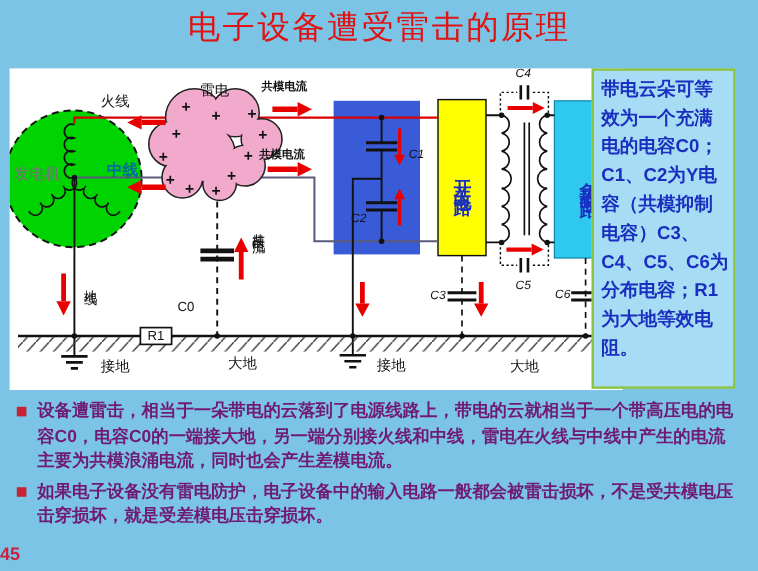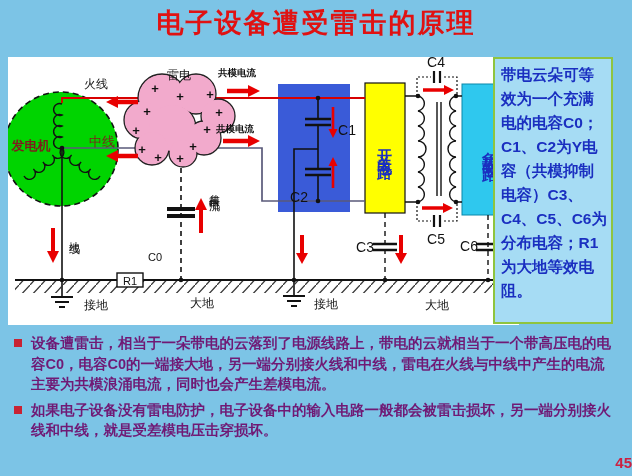--- a/index.html
+++ b/index.html
@@ -3,36 +3,36 @@
 <meta charset="utf-8">
 <style>
   html,body{margin:0;padding:0;background:#555;}
   .slide{
     position:relative;width:632px;height:476px;overflow:hidden;
     background:#7CC4E6;
     font-family:"Liberation Sans","DejaVu Sans",sans-serif;
   }
   .title{
     position:absolute;left:0;top:5px;width:100%;text-align:center;
-    font-size:27px;font-weight:bold;color:#E01212;letter-spacing:2px;
+    font-size:27px;font-weight:normal;color:#E01212;letter-spacing:2px;
   }
   .diagram-panel{
     position:absolute;left:8px;top:57px;width:511px;height:268px;
     background:#ffffff;
   }
   .diagram-svg{position:absolute;left:0;top:0;}
   .lbl{
     position:absolute;transform:translate(-50%,-50%);
     font-size:11px;color:#111;white-space:nowrap;line-height:1;
   }
   .lbl.sz12{font-size:12px;}
-  .lbl.sz10{font-size:14px;}
+  .lbl.sz10{font-size:10px;font-style:italic;}
   .lbl.small{font-size:9.5px;font-weight:bold;}
-  .lbl.gen{font-size:13px;font-weight:bold;color:#7f1d1d;}
-  .lbl.neu{font-size:13px;font-weight:normal;color:#7f1d1d;}
+  .lbl.gen{font-size:13px;font-weight:normal;color:#737373;}
+  .lbl.neu{font-size:13px;font-weight:bold;color:#0369a1;}
   .vlbl{
     position:absolute;writing-mode:vertical-rl;text-orientation:upright;
     font-size:11px;color:#111;line-height:1;transform:translateX(-50%);
     letter-spacing:2px;
   }
   .vbox{
     position:absolute;display:flex;align-items:center;justify-content:center;
   }
   .vbox .vtext{
     writing-mode:vertical-rl;text-orientation:upright;line-height:1;
@@ -46,21 +46,21 @@
   }
   .bullets{position:absolute;left:14px;top:333px;width:604px;}
   .bullet-item{display:flex;margin-bottom:5px;}
   .bullet-sq{
     flex:0 0 8px;width:8px;height:8px;background:#C82333;margin:6px 9px 0 0;
   }
   .bullet-text{
     font-size:14.5px;font-weight:bold;color:#701a75;line-height:20.5px;
   }
   .page-number{
-    position:absolute;left:0;bottom:5px;width:100%;text-align:right;
+    position:absolute;left:0;bottom:5px;width:100%;text-align:left;
     font-size:15px;font-weight:bold;color:#CC2040;
   }
   .plus{font-size:13px;font-weight:bold;fill:#111;}
 </style>
 </head>
 <body>
 
 <div class="slide">
 
   <div class="title">电子设备遭受雷击的原理</div>
@@ -237,21 +237,21 @@
     <div class="lbl neu" style="left:94px;top:84px;">中线</div>
     <div class="lbl" style="left:147px;top:156px;margin-top:44px;">C0</div>
     <div class="vlbl" style="left:206px;top:128px;">共模电流</div>
     <div class="vlbl" style="left:66px;top:175px;">地线</div>
     <div class="lbl" style="left:122px;top:224px;">R1</div>
     <div class="lbl sz12" style="left:88px;top:248px;">接地</div>
     <div class="lbl sz12" style="left:194px;top:246px;">大地</div>
     <div class="lbl sz12" style="left:318px;top:247px;">接地</div>
     <div class="lbl sz12" style="left:429px;top:248px;">大地</div>
     <div class="lbl sz10" style="left:291px;top:73px;margin-left:48px;">C1</div>
-    <div class="lbl sz10" style="left:291px;top:140px;">C2</div>
+    <div class="lbl sz10" style="left:291px;top:126px;">C2</div>
     <div class="lbl sz10" style="left:357px;top:190px;">C3</div>
     <div class="lbl sz10" style="left:428px;top:5px;">C4</div>
     <div class="lbl sz10" style="left:428px;top:182px;">C5</div>
     <div class="lbl sz10" style="left:461px;top:189px;text-align:right;">C6</div>
     <div class="vbox" style="left:357px;top:26px;width:40px;height:130px;">
       <span class="vtext">开关电路</span>
     </div>
     <div class="vbox" style="left:454px;top:27px;width:56px;height:131px;">
       <span class="vtext">负载电路</span>
     </div>
@@ -261,19 +261,19 @@
     <span>带电云朵可等效为一个充满电的电容C0；C1、C2为Y电容（共模抑制电容）C3、C4、C5、C6为分布电容；R1为大地等效电阻。</span>
   </div>
 
   <div class="bullets">
     <div class="bullet-item">
       <div class="bullet-sq"></div>
       <div class="bullet-text">设备遭雷击，相当于一朵带电的云落到了电源线路上，带电的云就相当于一个带高压电的电容C0，电容C0的一端接大地，另一端分别接火线和中线，雷电在火线与中线中产生的电流主要为共模浪涌电流，同时也会产生差模电流。</div>
     </div>
     <div class="bullet-item">
       <div class="bullet-sq"></div>
-      <div class="bullet-text">如果电子设备没有雷电防护，电子设备中的输入电路一般都会被雷击损坏，另一端分别接火线和中线，就是受差模电压击穿损坏。</div>
+      <div class="bullet-text">如果电子设备没有雷电防护，电子设备中的输入电路一般都会被雷击损坏，不是受共模电压击穿损坏，就是受差模电压击穿损坏。</div>
     </div>
   </div>
 
   <div class="page-number">45</div>
 
 </div>
 
 </body></html>

